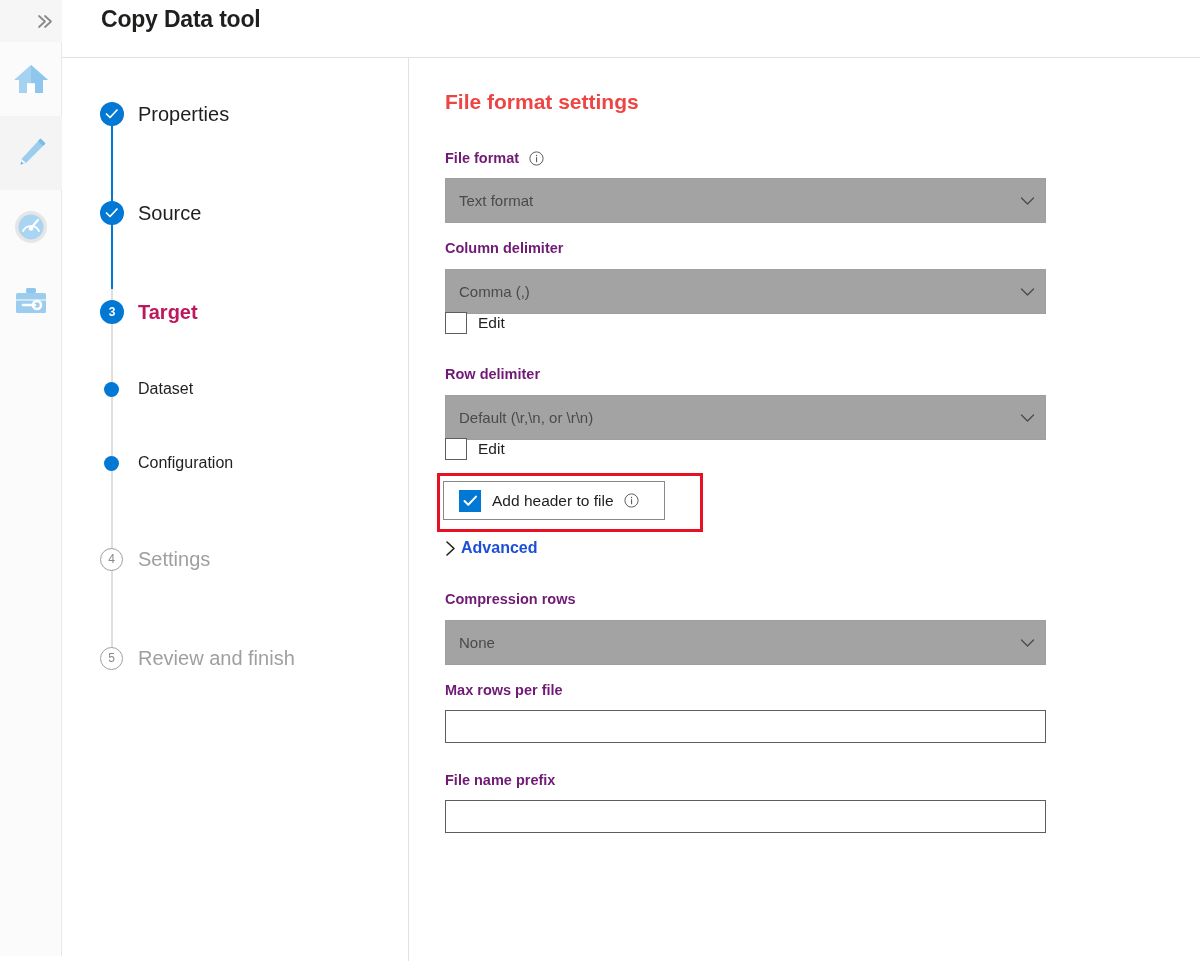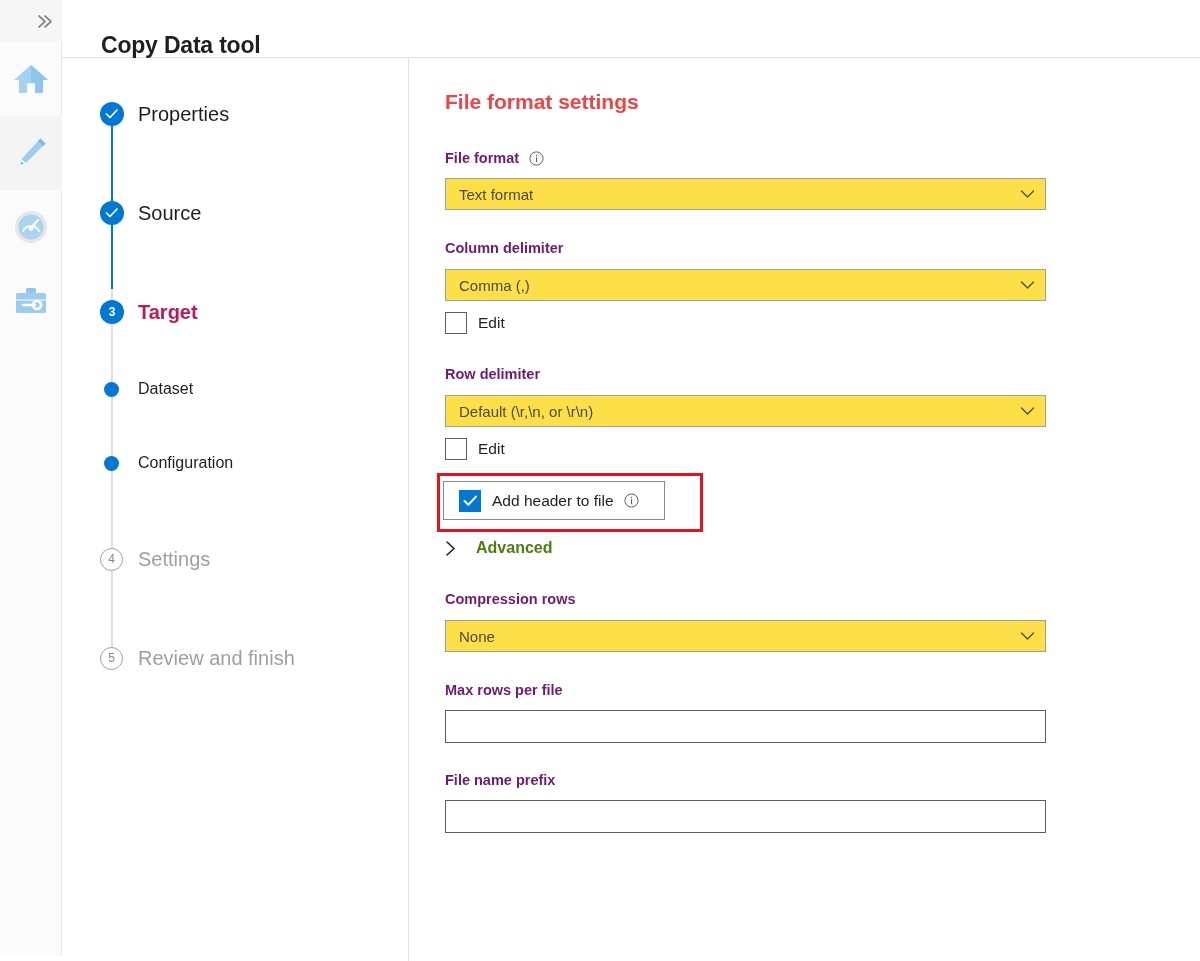--- a/index.html
+++ b/index.html
@@ -50,21 +50,21 @@
   
   #header {
     position: absolute;
     left: 62px; top: 0;
     width: 1138px; height: 58px;
     background: #ffffff;
     border-bottom: 1px solid #e1e1e1;
   }
   #page-title {
     position: absolute;
-    left: 39px; top: 32px;
+    left: 39px; top: 6px;
     font-size: 23px;
     font-weight: bold;
     letter-spacing: -0.2px;
     color: #201f1e;
     white-space: nowrap;
   }
 
   
   #steps {
     position: absolute;
@@ -159,23 +159,23 @@
   .info-icon {
     display: inline-flex;
     margin-left: 10px;
     cursor: pointer;
   }
   .info-icon svg { display: block; }
 
   .combo {
     position: absolute;
     left: 36px;
-    width: 601px; height: 32px;
+    width: 601px; height: 45px;
     border: 1px solid #a19f9d;
-    background: #fde047;
+    background: #a3a3a3;
     display: flex;
     align-items: center;
     padding: 0 10px 0 13px;
     cursor: pointer;
   }
   .combo .val {
     flex: 1;
     font-size: 15px;
     color: #4c4a48;
     white-space: nowrap;
@@ -254,24 +254,24 @@
   
   #advanced {
     position: absolute;
     left: 445px; top: 539px;
     display: flex;
     align-items: center;
     cursor: pointer;
   }
   #advanced .exp-chev { display:flex; align-items:center; }
   #advanced .exp-label {
-    margin-left: 20px;
+    margin-left: 5px;
     font-size: 16px;
     font-weight: bold;
-    color: #4d7c0f;
+    color: #1d4ed8;
   }
 </style>
 </head>
 <body>
 
 <div id="app">
 
   <div id="rail">
 
     <div id="rail-expand">

